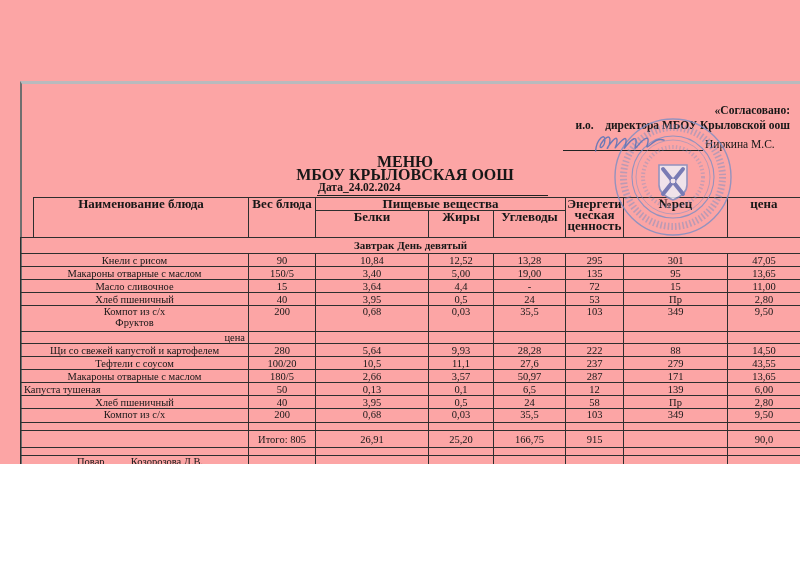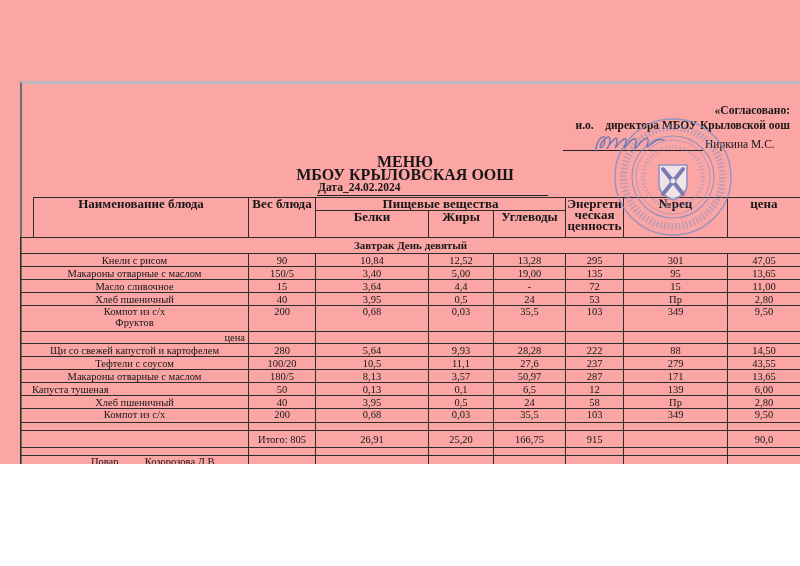--- a/index.html
+++ b/index.html
@@ -28,23 +28,23 @@
   
   table{border-collapse:collapse;table-layout:fixed;position:absolute;}
   td{border:1px solid #2e2e2e;padding:0 1px;overflow:hidden;font-size:10.5px;
      line-height:11px;text-align:center;white-space:pre-line;vertical-align:middle;}
   .hdr-table{left:33px;top:197px;width:767px;font-weight:bold;}
   .hdr-table td{font-size:13px;line-height:12px;}
   .body-table{left:20px;top:237px;width:780px;border-bottom:2px solid #3a3a3a;}
   .vt{vertical-align:top;}
   .sec{font-weight:bold;font-size:11px;}
   .al-c{text-align:center;}
-  .al-l{text-align:left;padding-left:11px;}
+  .al-l{text-align:left;padding-left:3px;}
   .al-r{text-align:right;padding-right:3px;}
-  .cook{text-align:center;padding-left:40px;}
+  .cook{text-align:left;padding-left:56px;}
 </style>
 </head>
 <body>
 
 <div class="page">
 
   <div class="frame"></div>
 
   <div class="apr apr1">«Согласовано:</div>
   <div class="apr apr2">и.о.&nbsp;&nbsp;&nbsp;&nbsp;директора МБОУ Крыловской оош</div>
@@ -192,21 +192,21 @@
           <td>10,5</td>
           <td>11,1</td>
           <td>27,6</td>
           <td>237</td>
           <td>279</td>
           <td>43,55</td>
         </tr>
         <tr style="height: 13px;">
           <td class="al-c">Макароны отварные с маслом</td>
           <td>180/5</td>
-          <td>8,13</td>
+          <td>2,66</td>
           <td>3,57</td>
           <td>50,97</td>
           <td>287</td>
           <td>171</td>
           <td>13,65</td>
         </tr>
         <tr style="height: 13px;">
           <td class="al-l">Капуста тушеная</td>
           <td>50</td>
           <td>0,13</td>

